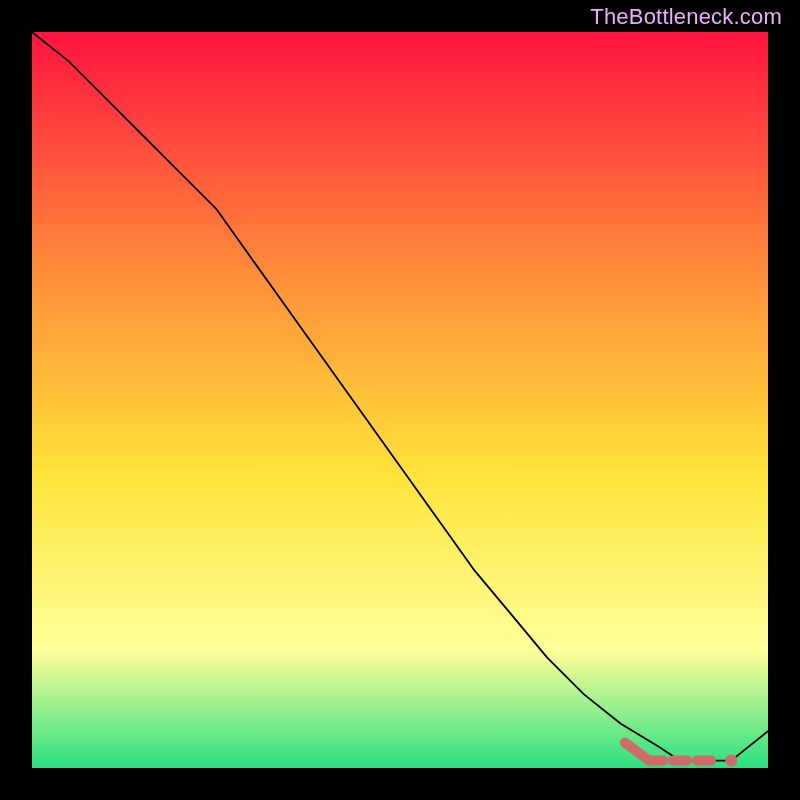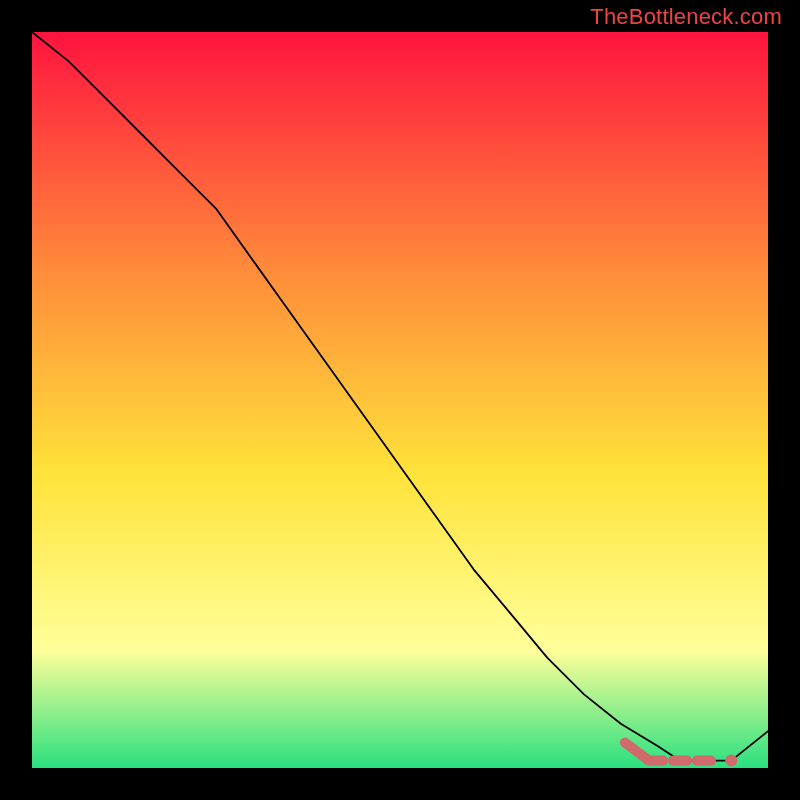--- a/index.html
+++ b/index.html
@@ -13,21 +13,21 @@
   }
   .stage {
     position: relative;
     width: 800px;
     height: 800px;
   }
   .watermark {
     position: absolute;
     top: 4px;
     right: 18px;
-    color: #ef4444;
+    color: #f0abfc;
     font-size: 22px;
     font-weight: 500;
     letter-spacing: 0.2px;
     user-select: none;
   }
   .plot {
     position: absolute;
     left: 32px;
     top: 32px;
     width: 736px;

